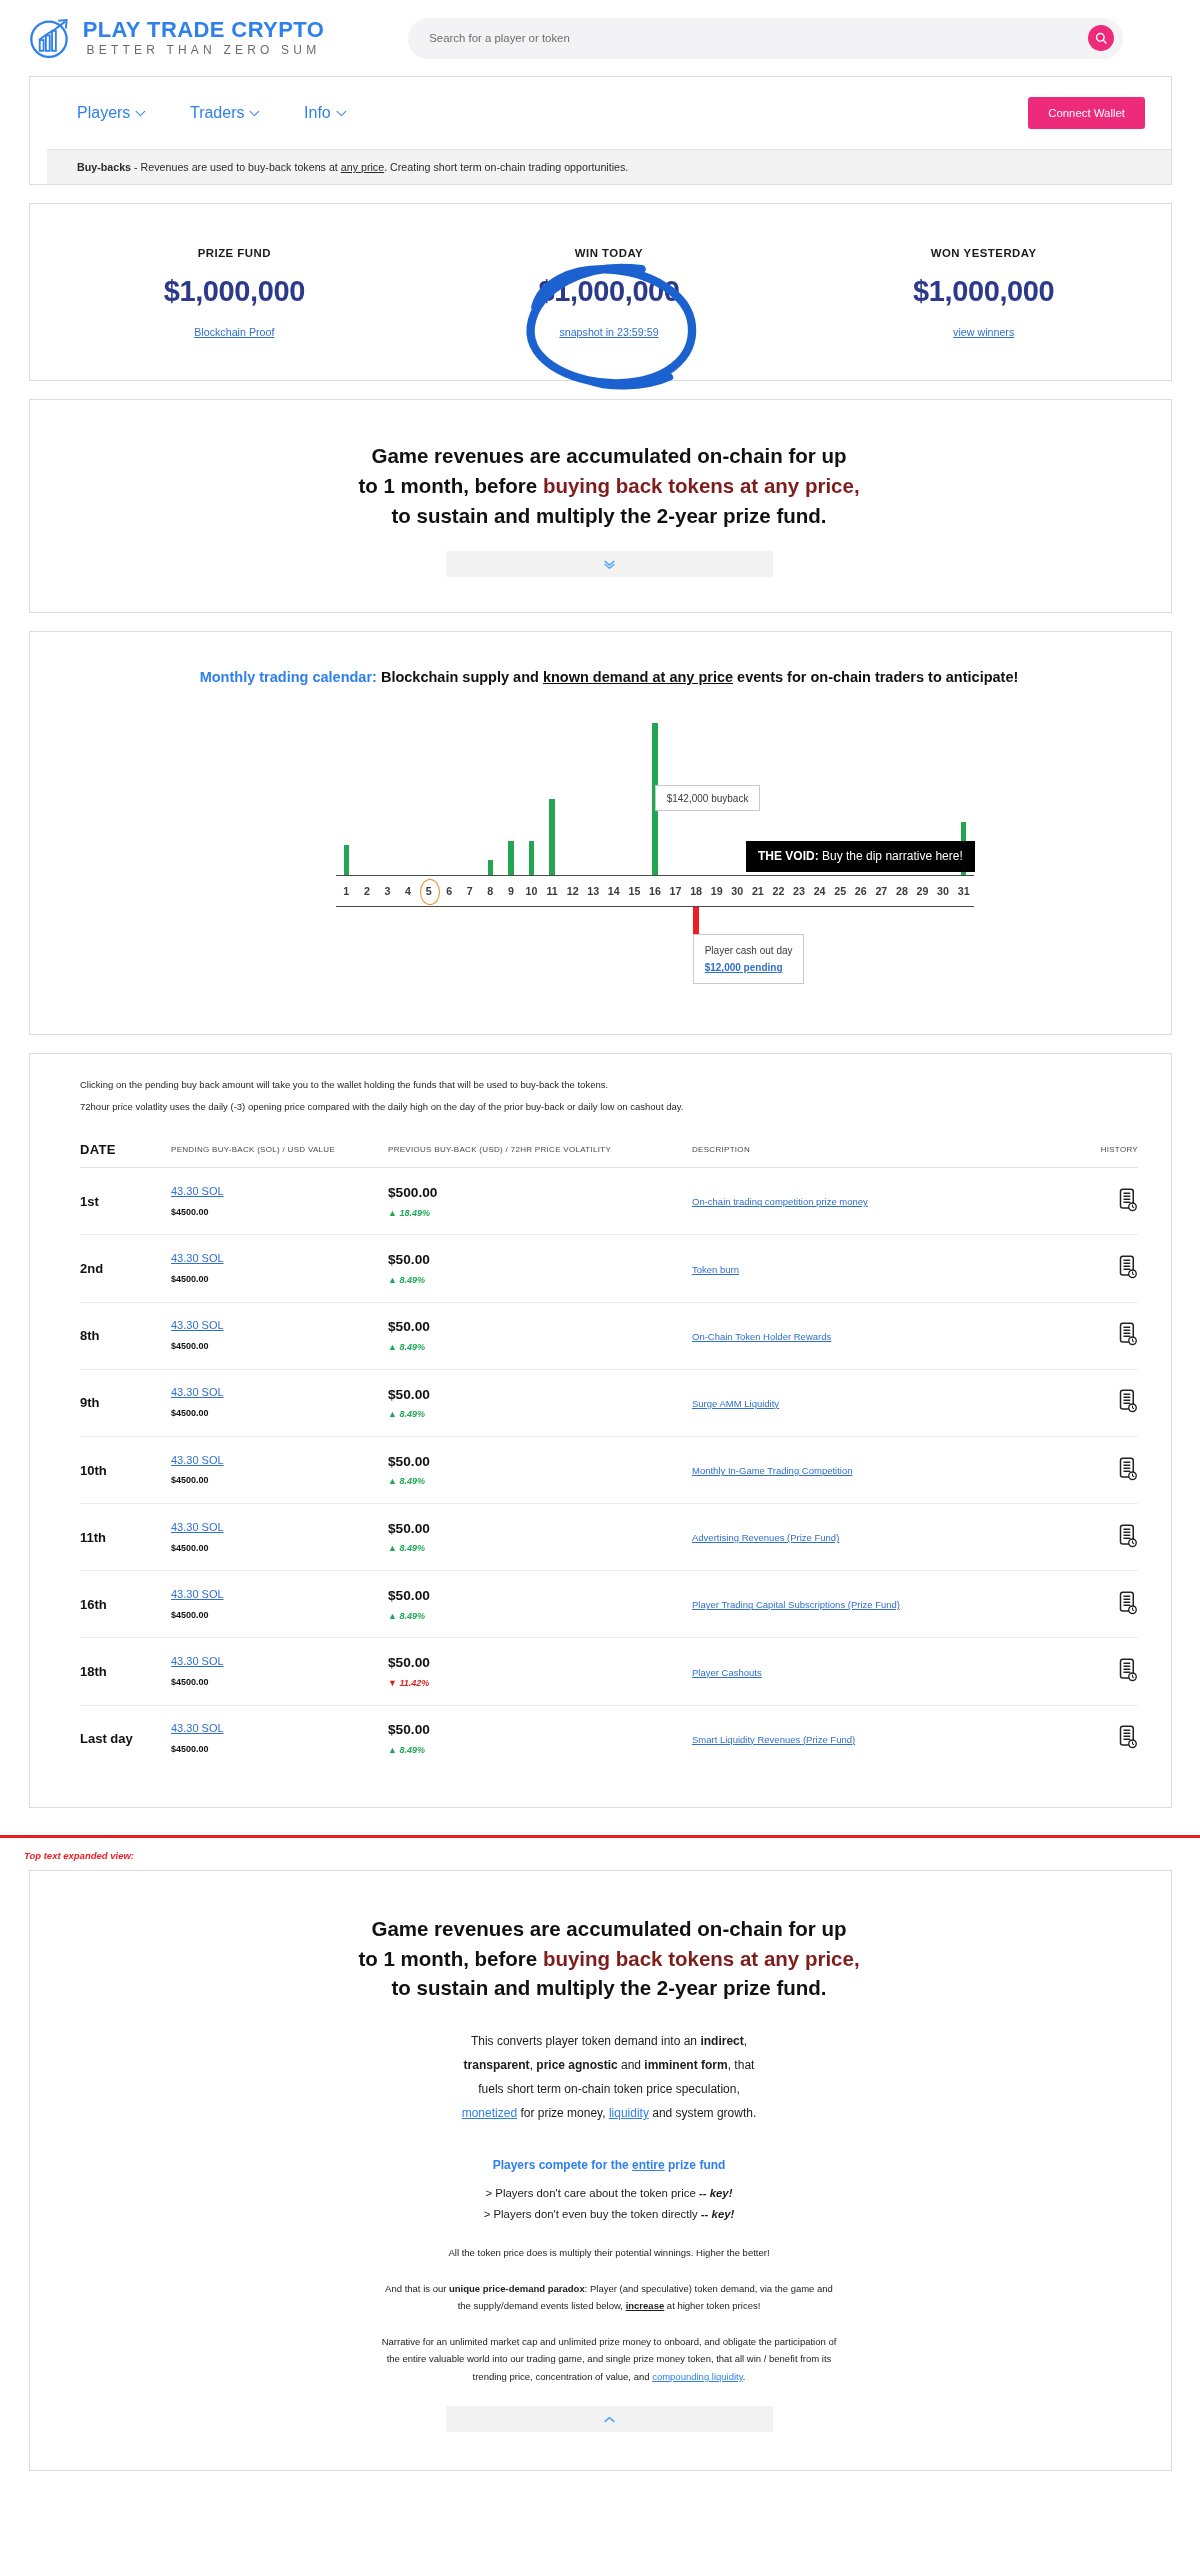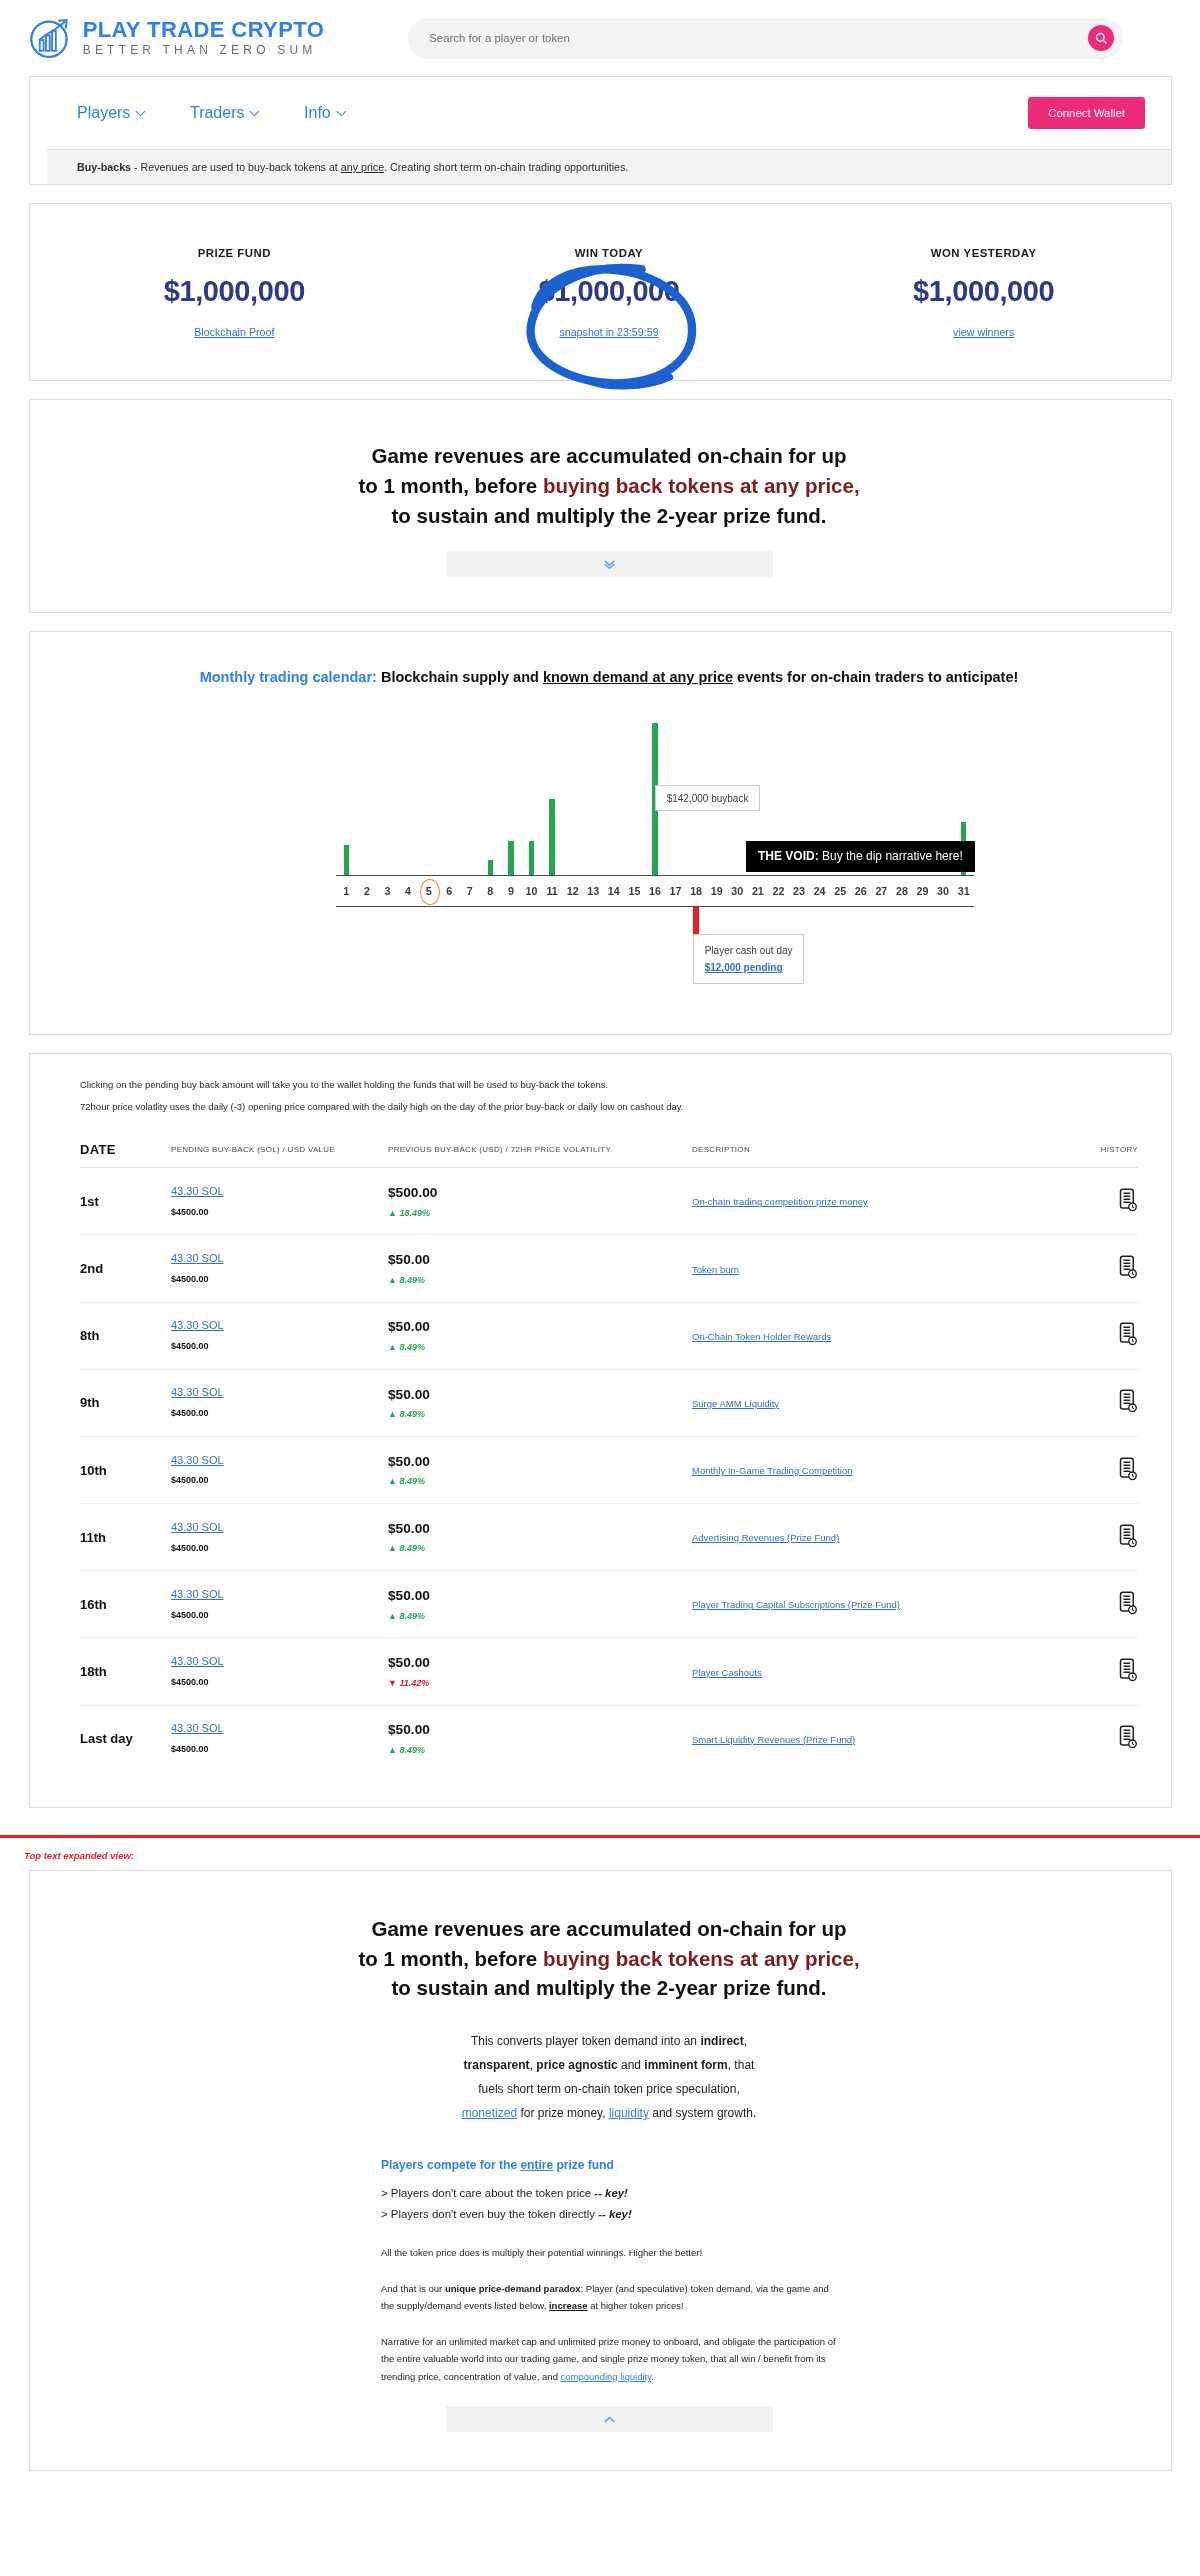--- a/index.html
+++ b/index.html
@@ -15,21 +15,21 @@
 
   
   .topbar {
     display: flex;
     align-items: center;
     padding: 16.7px 37px 16.7px 29px;
     gap: 0;
   }
   .logo-wrap { display: flex; align-items: center; gap: 10.7px; }
   .logo-mark { width: 43px; height: 43px; flex: none; }
-  .logo-text { display: flex; flex-direction: column; justify-content: center; }
+  .logo-text { display: flex; flex-direction: column; justify-content: center; align-items: center; }
   .logo-title {
     font-size: 22px; font-weight: 700; color: #2f80ed;
     letter-spacing: 0.4px; line-height: 1.05;
   }
   .logo-sub {
     font-size: 12px; color: #6b6b6b; letter-spacing: 4.2px;
     line-height: 1.25; margin-top: 2.3px;
   }
   .search-wrap {
     margin-left: 84px;
@@ -205,21 +205,21 @@
     font-size: 9.5px; color: #ee1c25; font-style: italic; font-weight: 700;
     padding: 12px 0 9px 24px;
   }
 
   
   .expanded { padding: 43px 0 30px 0; text-align: center; }
   .exp-body { width: 472px; margin: 0 auto; text-align: center; }
   .p-center { font-size: 12px; line-height: 2; color: #1c1c1c; margin-top: 26px; }
   .p-center b { font-weight: 700; }
   .p-center a { color: #2f80ed; text-decoration: underline; }
-  .exp-left { text-align: left; width: 456px; margin: 0 auto; }
+  .exp-left { text-align: center; width: 456px; margin: 0 auto; }
   .exp-head {
     font-size: 12px; font-weight: 700; color: #2f80ed; margin: 33px 0 10.7px 0;
   }
   .exp-head u { text-decoration: underline; }
   .bullet { font-size: 11.4px; color: #1c1c1c; line-height: 1.9; }
   .bullet b { font-weight: 700; font-style: italic; }
   .small-p { font-size: 9.5px; color: #1c1c1c; line-height: 1.85; margin-top: 18px; }
   .small-p b { font-weight: 700; }
   .small-p u { text-decoration: underline; }
   .small-p a { color: #2f80ed; text-decoration: underline; }

